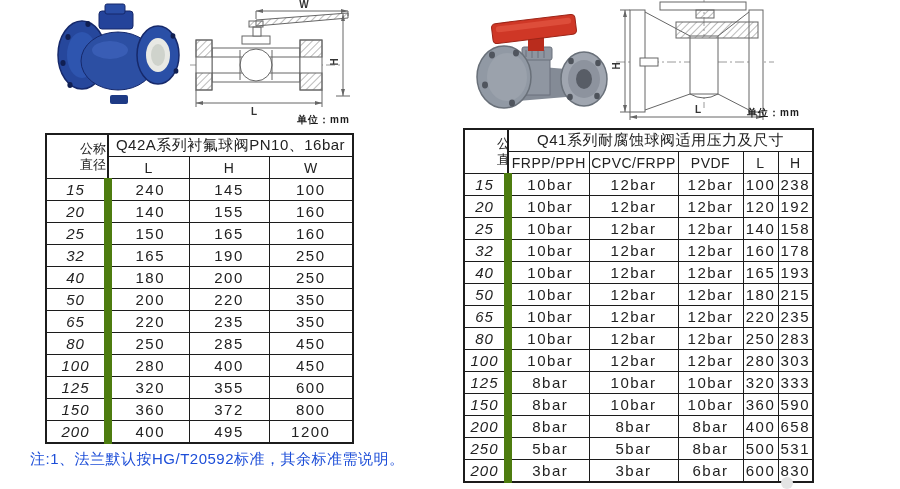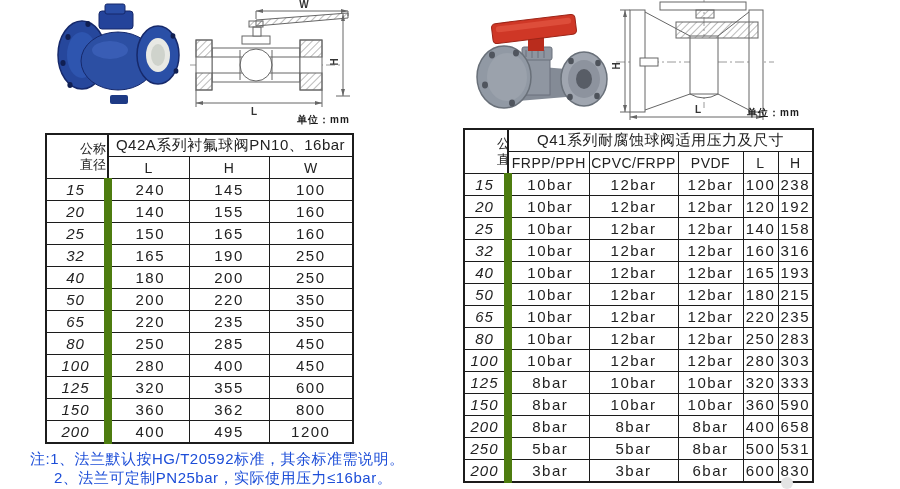--- a/index.html
+++ b/index.html
@@ -246,21 +246,21 @@
         </tr>
         <tr>
           <td>125</td>
           <td>320</td>
           <td>355</td>
           <td>600</td>
         </tr>
         <tr>
           <td>150</td>
           <td>360</td>
-          <td>362</td>
+          <td>372</td>
           <td>800</td>
         </tr>
         <tr>
           <td>200</td>
           <td>400</td>
           <td>495</td>
           <td>1200</td>
         </tr>
       </tbody>
   </table>
@@ -311,21 +311,21 @@
           <td>12bar</td>
           <td>140</td>
           <td>158</td>
         </tr>
         <tr>
           <td>32</td>
           <td>10bar</td>
           <td>12bar</td>
           <td>12bar</td>
           <td>160</td>
-          <td>316</td>
+          <td>178</td>
         </tr>
         <tr>
           <td>40</td>
           <td>10bar</td>
           <td>12bar</td>
           <td>12bar</td>
           <td>165</td>
           <td>193</td>
         </tr>
         <tr>
@@ -398,17 +398,16 @@
           <td>3bar</td>
           <td>6bar</td>
           <td>600</td>
           <td>830</td>
         </tr>
       </tbody>
   </table>
 
   <div class="notes">
     <div class="note1">注:1、法兰默认按HG/T20592标准，其余标准需说明。</div>
-    <div class="note2">2、法兰可定制PN25bar，实际使用压力≤16bar。</div>
   </div>
 
   <div class="wm-dot"></div>
 </div>
 
 </body></html>

